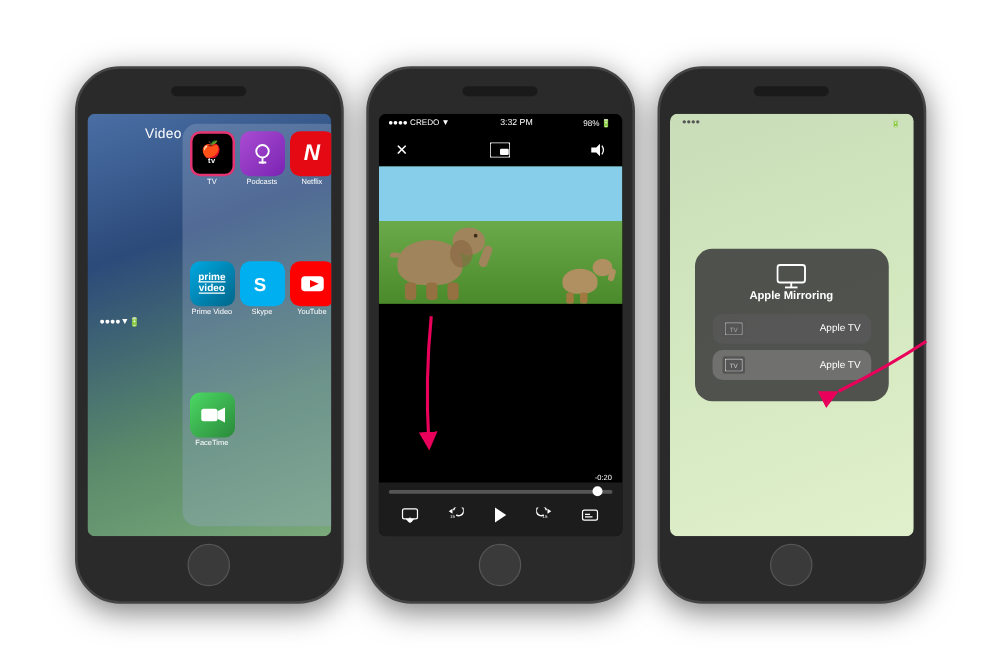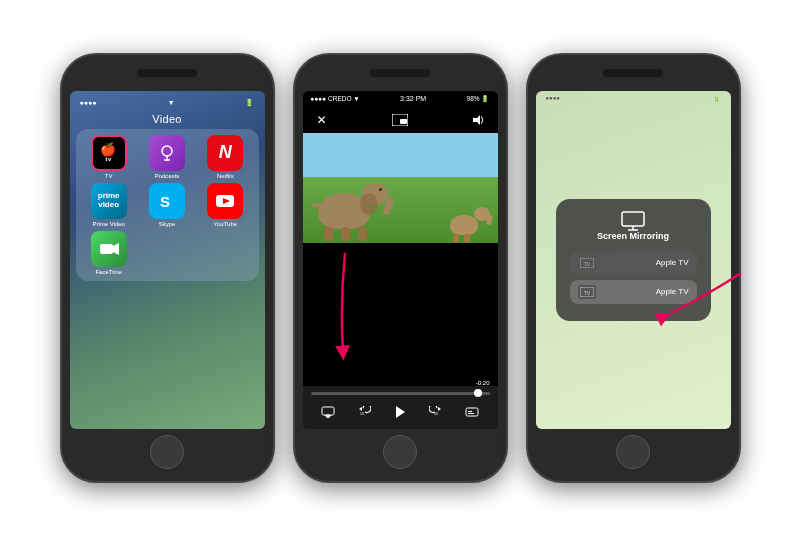--- a/index.html
+++ b/index.html
@@ -60,21 +60,21 @@
       border: 1.5px solid #555;
     }
 
     
     .home-screen {
       background: linear-gradient(160deg, #4a6fa5 0%, #2c4a7a 30%, #5a8a6a 70%, #7aaa7a 100%);
       width: 100%;
       height: 100%;
       padding: 8px 6px;
       display: flex;
-      flex-direction: column;
+      flex-direction: row;
     }
     .status-bar-1 {
       display: flex;
       justify-content: space-between;
       align-items: center;
       padding: 0 4px;
       margin-bottom: 4px;
       font-size: 7px;
       color: #fff;
     }
@@ -112,21 +112,21 @@
       position: relative;
     }
     .app-icon-label {
       font-size: 6px;
       color: #fff;
       text-align: center;
     }
     .apple-tv-bg { background: #000; border: 2px solid #e53472; }
     .podcasts-bg { background: linear-gradient(135deg, #a84cd1, #7b24b3); }
     .netflix-bg { background: #e50914; }
-    .prime-bg { background: linear-gradient(135deg, #00a8e0, #00668a); }
+    .prime-bg { background: linear-gradient(135deg, #00a8e0, #00668a); text-decoration: underline; }
     .hulu-bg { background: #1ce783; }
     .skype-bg { background: #00aff0; }
     .youtube-bg { background: #ff0000; }
     .facetime-bg { background: linear-gradient(135deg, #4cd964, #2a8a3a); }
 
     
     .apple-tv-icon {
       display: flex;
       flex-direction: column;
       align-items: center;
@@ -520,21 +520,21 @@
           <span>🔋</span>
         </div>
         <div class="mirroring-card">
           <div class="mirroring-title-row">
 
             <svg width="24" height="20" viewBox="0 0 24 20">
               <rect x="1" y="1" width="22" height="14" rx="2" fill="none" stroke="white" stroke-width="1.5"></rect>
               <line x1="12" y1="15" x2="12" y2="19" stroke="white" stroke-width="1.5"></line>
               <line x1="7" y1="19" x2="17" y2="19" stroke="white" stroke-width="1.5"></line>
             </svg>
-            <span class="mirror-title">Screen Mirroring</span>
+            <span class="mirror-title">Apple Mirroring</span>
           </div>
 
           <div class="mirror-option">
             <div class="mirror-option-icon">
               <svg width="14" height="10" viewBox="0 0 14 10">
                 <rect x="0" y="0" width="14" height="10" rx="1.5" fill="none" stroke="#aaa" stroke-width="1"></rect>
                 <text x="7" y="7.5" fill="#aaa" font-size="5" text-anchor="middle">TV</text>
               </svg>
             </div>
             <span class="mirror-option-text">Apple TV</span>

